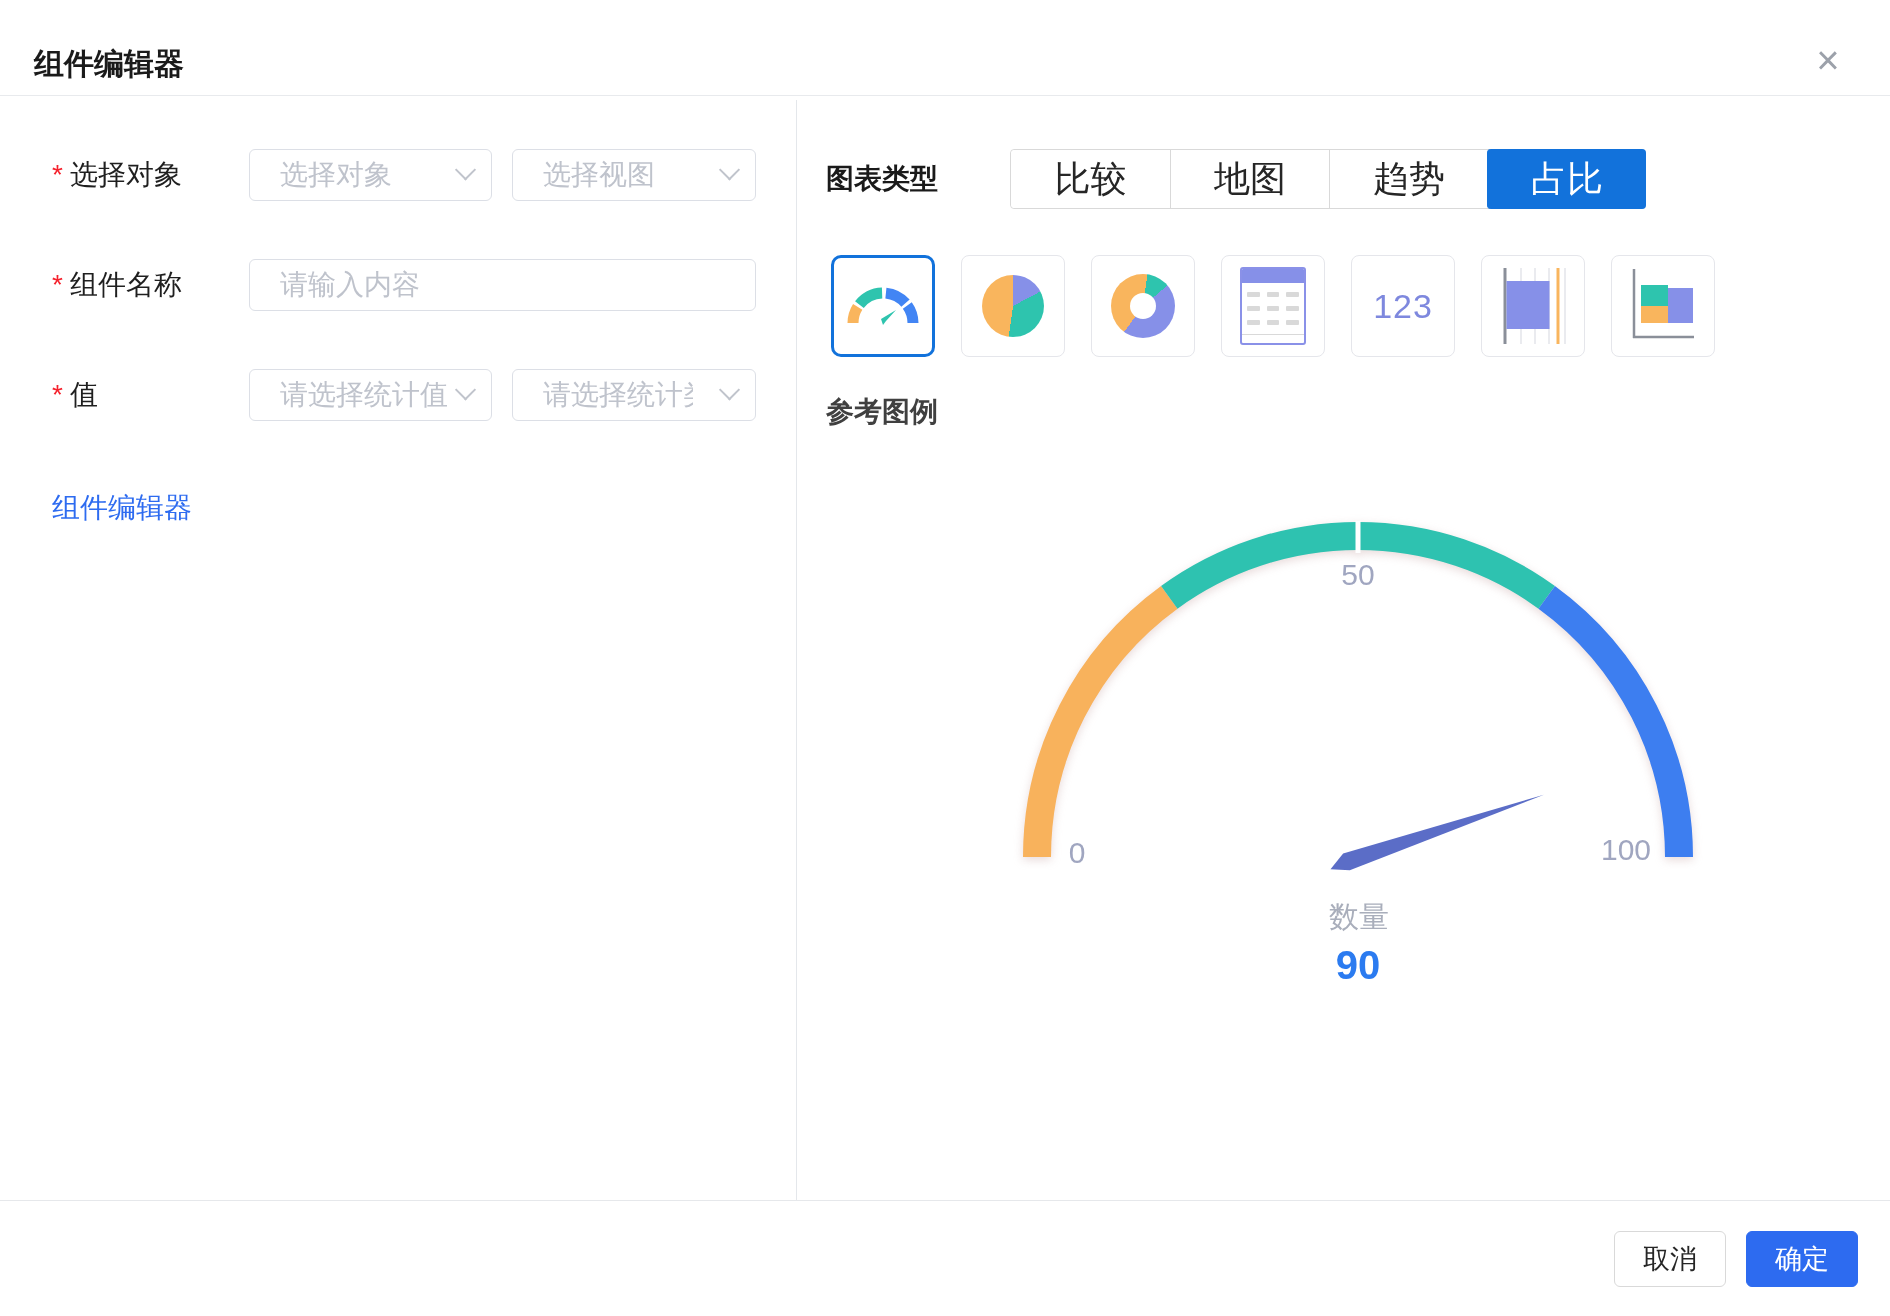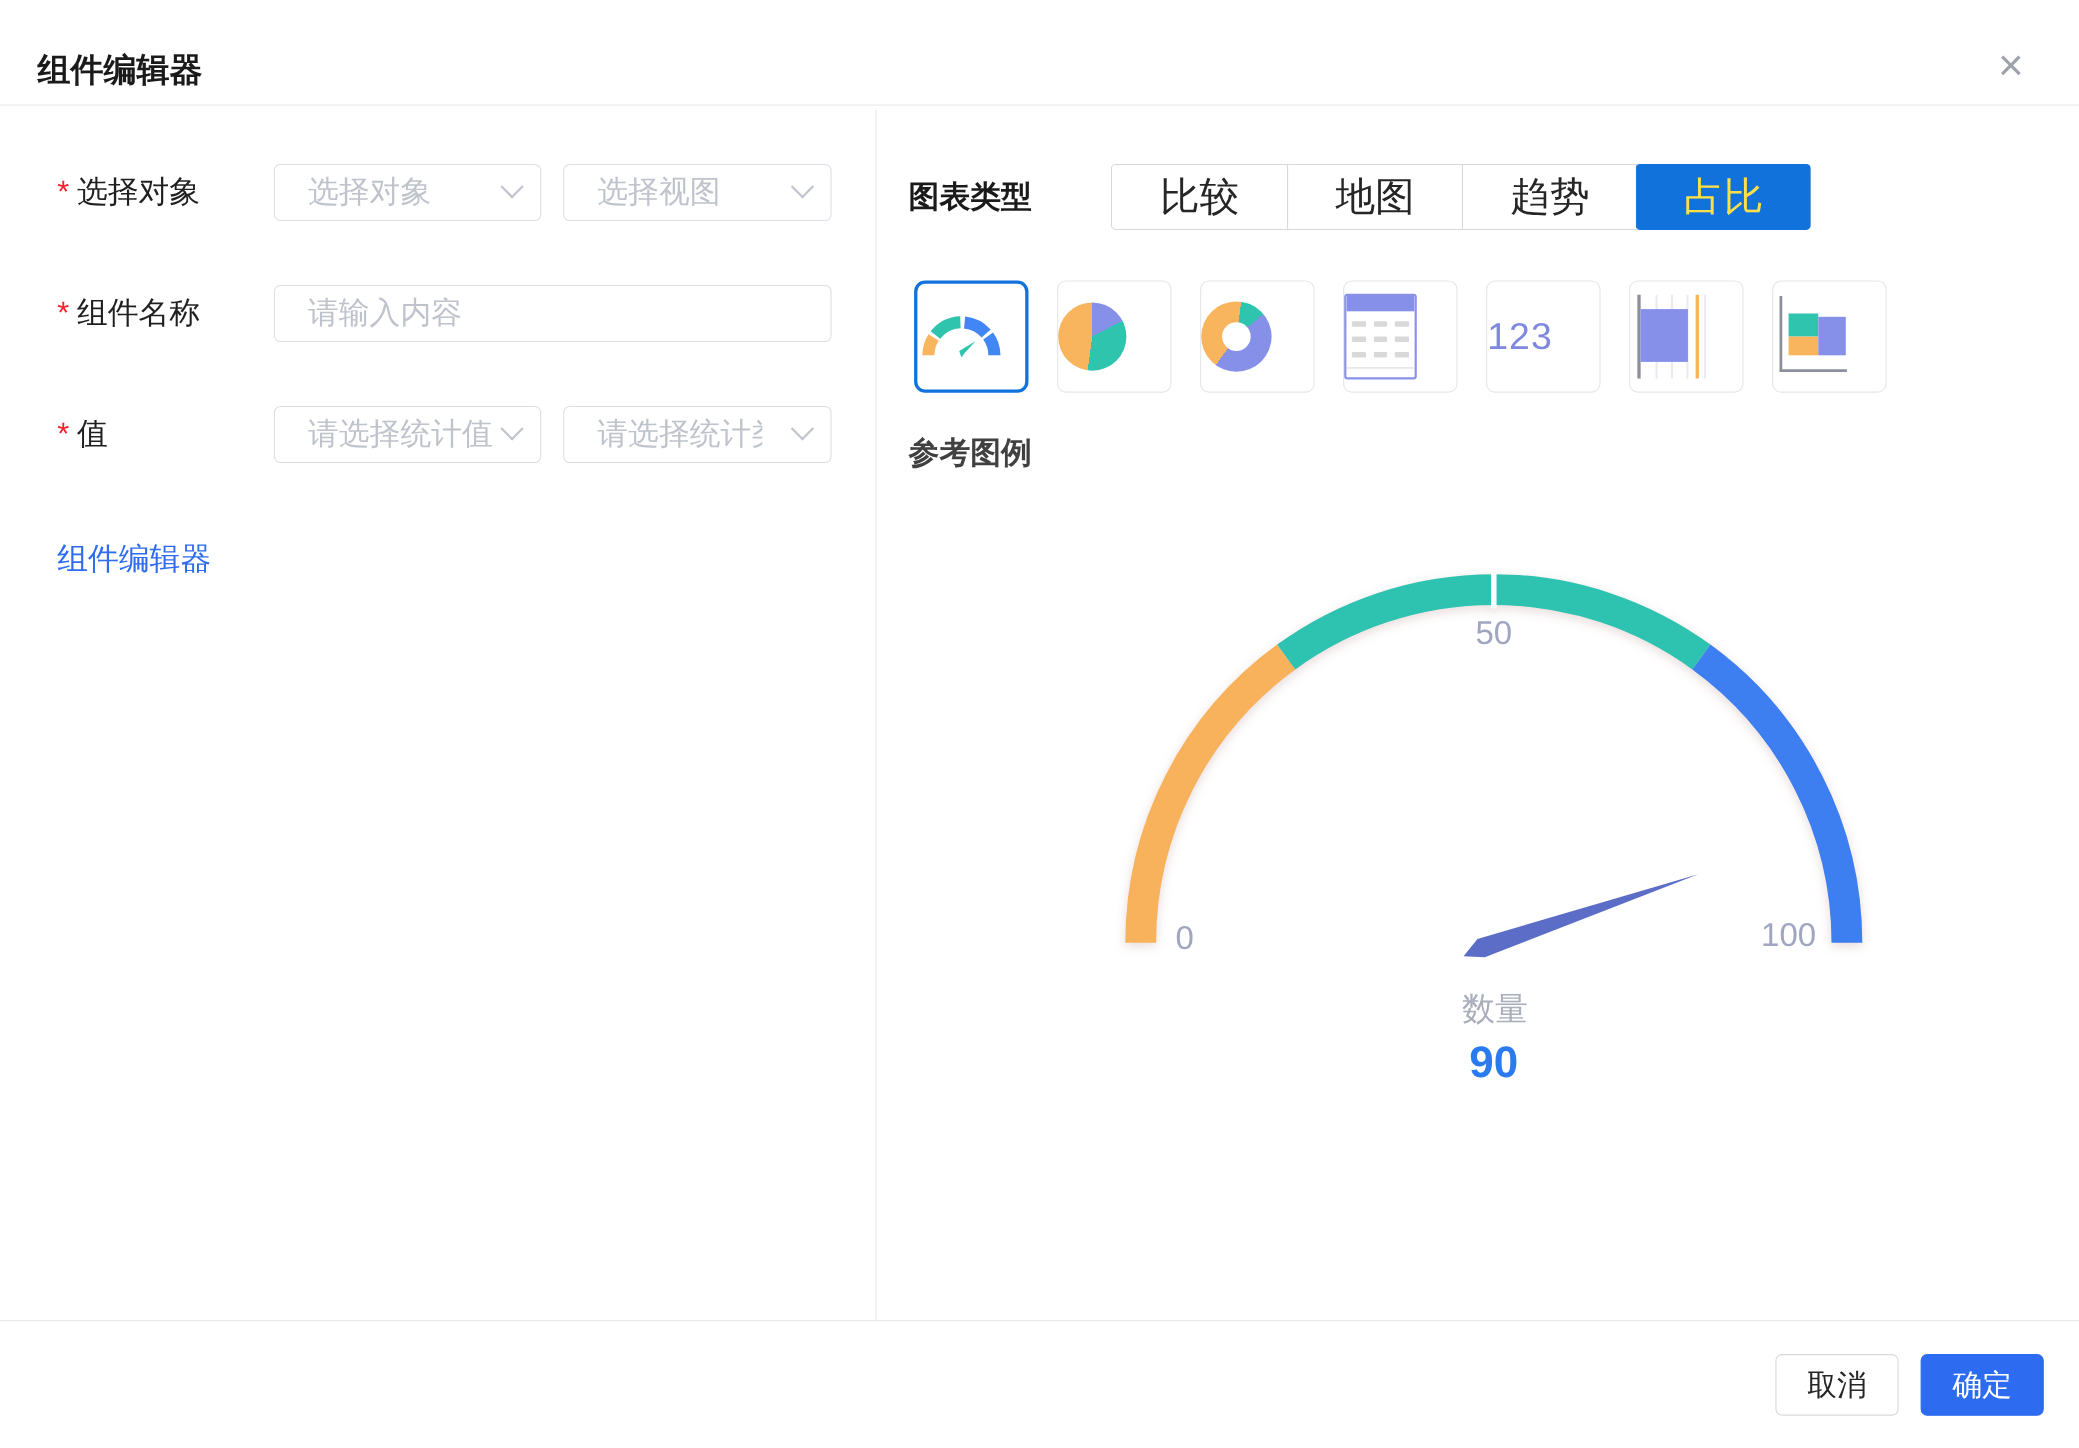--- a/index.html
+++ b/index.html
@@ -41,26 +41,26 @@
 
   
   .right-panel { position:absolute; left:798px; top:100px; right:0; bottom:116px;
     padding:49px 0 0 28px; }
   .type-row { display:flex; }
   .type-label { width:184px; line-height:60px; font-size:28px; font-weight:600; color:#1a1a1a; }
   .tabs { display:flex; border:1px solid #d9d9d9; border-radius:4px; height:60px; }
   .tab { width:159px; height:58px; line-height:58px; text-align:center; font-size:36px;
     color:#262626; background:#fff; cursor:pointer; border-left:1px solid #d9d9d9; }
   .tab:first-child { border-left:none; border-radius:4px 0 0 4px; }
-  .tab.active { background:#1272db; color:#fde047; border-left-color:#1272db;
+  .tab.active { background:#1272db; color:#ffffff; border-left-color:#1272db;
     border-radius:4px; margin:-1px; height:60px; line-height:60px; position:relative; z-index:1; }
 
   .icons-row { display:flex; gap:26px; margin-top:46px; margin-left:5px; }
   .icon-card { width:104px; height:102px; border:1px solid #e5e6eb; border-radius:8px;
-    background:#fff; display:flex; align-items:center; justify-content:flex-start; cursor:pointer; }
+    background:#fff; display:flex; align-items:center; justify-content:center; cursor:pointer; }
   .icon-card.selected { border:3px solid #1272db; border-radius:10px; }
 
   .pie-shape { width:62px; height:62px; border-radius:50%;
     background:conic-gradient(from 0deg,#8690e8 0 62deg,#2ec4ae 62deg 188deg,#f9b55d 188deg 360deg); }
   .donut-shape { position:relative; width:64px; height:64px; border-radius:50%;
     background:conic-gradient(from 8deg,#2ec4ae 0 42deg,#8690e8 42deg 208deg,#f9b55d 208deg 352deg); }
   .donut-shape::after { content:""; position:absolute; left:19px; top:19px; width:26px; height:26px;
     border-radius:50%; background:#fff; }
   .table-shape { width:66px; height:78px; border:2px solid #8a91e8; border-radius:3px;
     background:#fff; overflow:hidden; }

